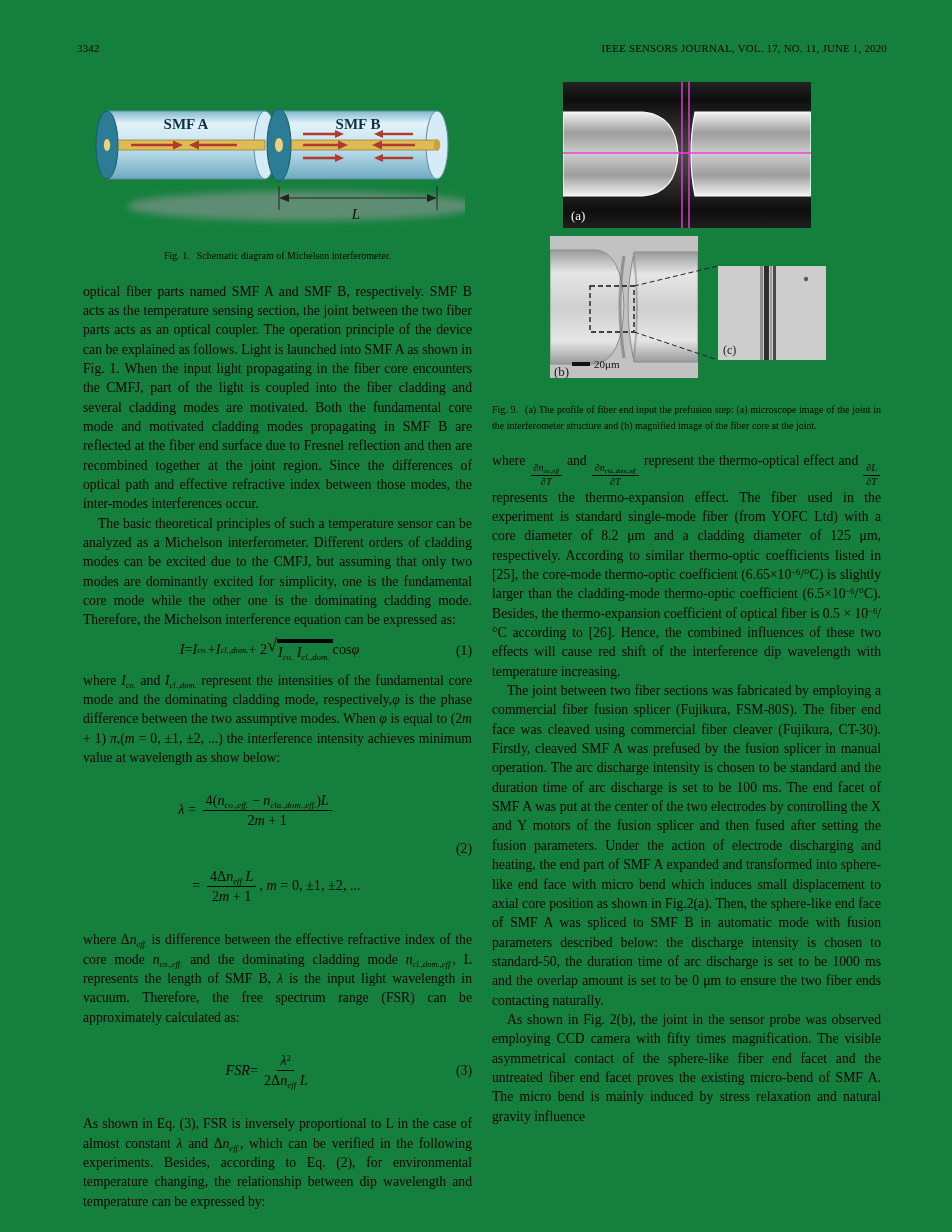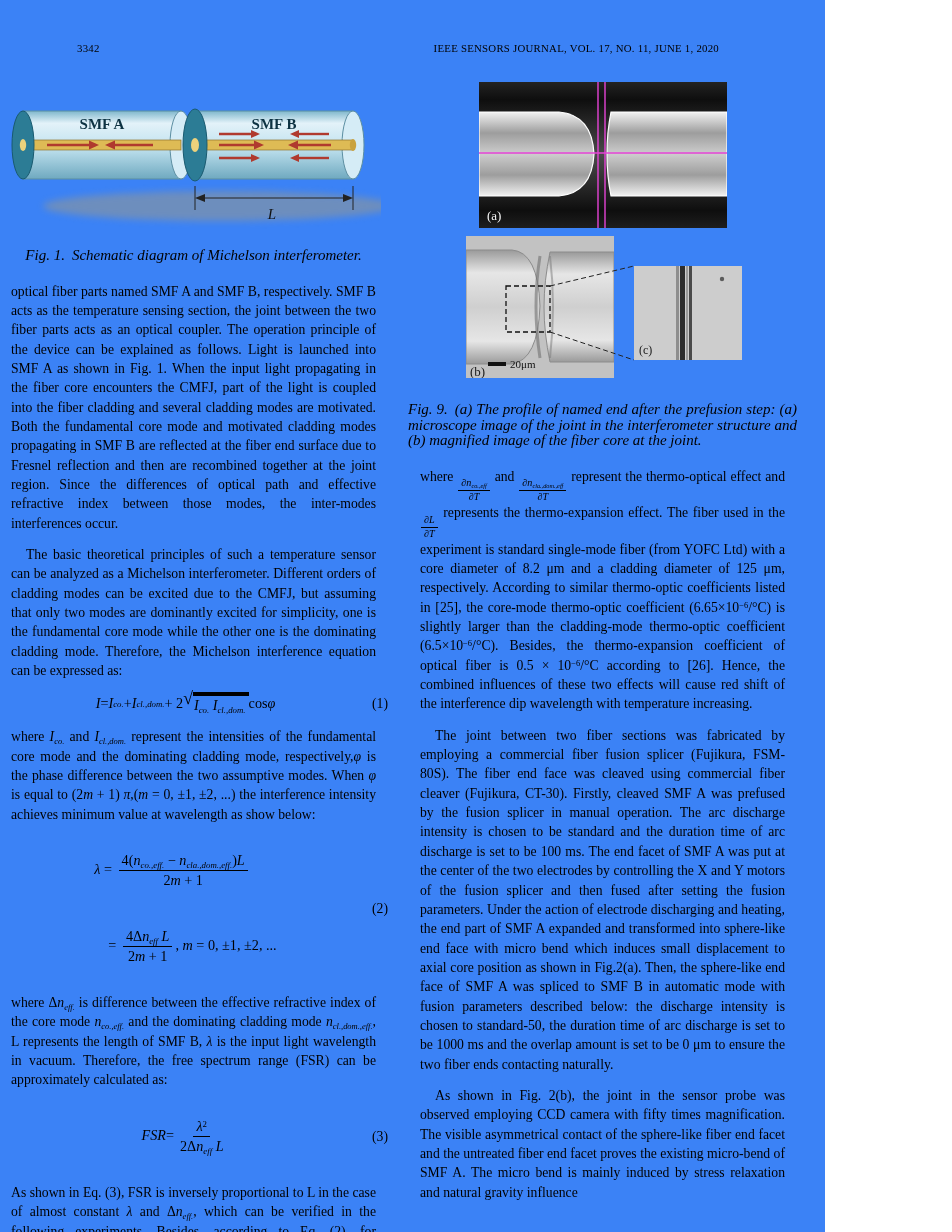--- a/index.html
+++ b/index.html
@@ -1,32 +1,32 @@
 <!DOCTYPE html>
 <html><head>
 <meta charset="utf-8">
 <style>
   html,body{margin:0;padding:0;background:#ffffff;}
   .page{
-    position:relative;width:825px;height:1232px;background:#3b82f6;color:#000;
+    position:relative;width:952px;height:1232px;background:#15803d;color:#000;
     font-family:"Liberation Serif", serif;box-sizing:border-box;
-    padding:42px 106px 0 77px;overflow:hidden;
+    padding:42px 65px 0 77px;overflow:hidden;
   }
   .page-header{display:flex;justify-content:space-between;font-size:10.8px;letter-spacing:.25px;}
   .columns{display:flex;gap:20px;margin-top:26px;justify-content:center;}
   .col{width:389px;flex:0 0 389px;}
 
   figure{margin:0 0 18px 0;}
   .fig1-svg{display:block;margin:4px auto 0 auto;}
-  .caption{font-size:15px;line-height:15.6px;margin-top:12px;font-style:italic;}
+  .caption{font-size:10px;line-height:15.6px;margin-top:12px;}
   .caption.center{text-align:center;}
   .caption.justify{text-align:justify;}
   .cap-label{margin-right:7px;}
 
-  .para{font-size:13.7px;line-height:19.35px;text-align:justify;margin:12px;font-family:Liberation Serif, serif;}
+  .para{font-size:13.7px;line-height:19.35px;text-align:justify;margin:0;font-family:Liberation Serif, serif;}
   .para.indent{text-indent:15px;}
 
   .equation{display:flex;align-items:center;margin:9px 0;font-size:14.2px;line-height:1.25;}
   .eq-body{flex:1;display:flex;justify-content:center;align-items:center;}
   .eq-num{font-size:13.7px;}
   .eq-stack{display:inline-flex;flex-direction:column;align-items:flex-start;row-gap:7px;}
   .eq-line2{padding-left:14px;}
 
   .var{font-style:italic;}
   sub.msub{font-style:italic;font-size:0.62em;vertical-align:-0.32em;line-height:0;}
@@ -257,21 +257,21 @@
             <rect x="42" y="0" width="3" height="94" fill="#8e8e8e"></rect>
             <rect x="46" y="0" width="5" height="94" fill="#2e2e2e"></rect>
             <rect x="52" y="0" width="2" height="94" fill="#9b9b9b"></rect>
             <rect x="55" y="0" width="3" height="94" fill="#4a4a4a"></rect>
             <circle cx="88" cy="13" r="2.2" fill="#5c5c5c"></circle>
             <text x="5" y="88" font-size="12" fill="#1a1a1a">(c)</text>
           </svg>
         </div>
 
         <figcaption class="caption justify fig2-caption">
-          <span class="cap-label">Fig. 9.</span><span>(a) The profile of named end after the prefusion step: (a) microscope image of the joint in the interferometer structure and (b) magnified image of the fiber core at the joint.</span>
+          <span class="cap-label">Fig. 9.</span><span>(a) The profile of fiber end input the prefusion step: (a) microscope image of the joint in the interferometer structure and (b) magnified image of the fiber core at the joint.</span>
         </figcaption>
       </figure>
 
       <p class="para right-first">where <span class="frac">
             <span class="fnum">∂<span class="var">n</span><sub class="msub">co.,eff</sub></span>
             <span class="fden">∂<span class="var">T</span></span>
           </span> and <span class="frac">
             <span class="fnum">∂<span class="var">n</span><sub class="msub">cla.,dom.,eff</sub></span>
             <span class="fden">∂<span class="var">T</span></span>
           </span> represent the thermo-optical effect and <span class="frac">

